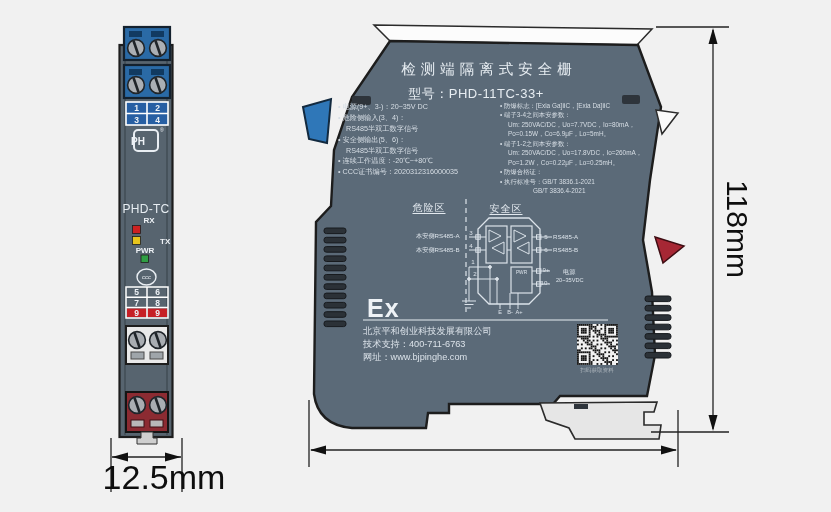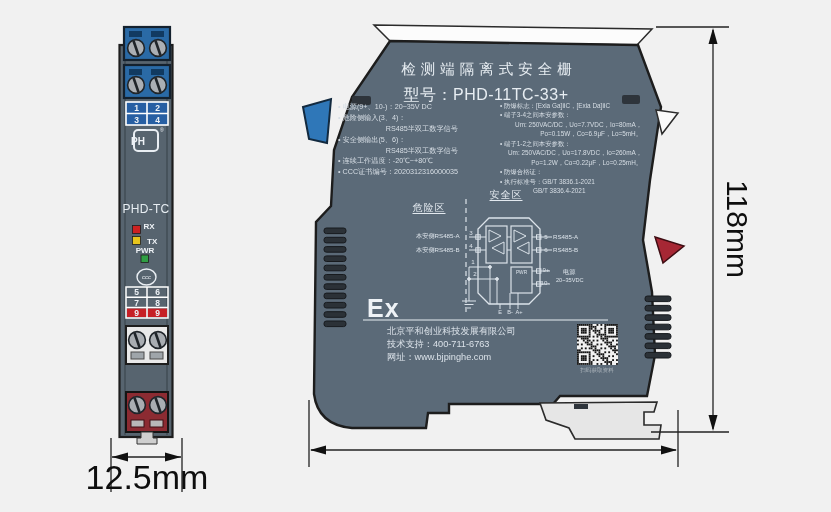--- a/index.html
+++ b/index.html
@@ -1,38 +1,38 @@
 <!DOCTYPE html>
 <html><head>
 <meta charset="utf-8">
 <style>
   html,body{margin:0;padding:0;}
   .canvas{position:relative;width:831px;height:512px;background:#f1f1f1;
           font-family:Liberation Sans, sans-serif;overflow:hidden;}
   .canvas svg.scene{position:absolute;left:0;top:0;}
   .t{position:absolute;white-space:nowrap;}
   .ctr{transform:translateX(-50%);}
-  .ctr2{transform:translate(-50%,-50%);}
+  .ctr2{transform:translate(-50%,-50%);margin-left:17px;}
   .side-title{left:489px;top:60px;font-size:14.5px;letter-spacing:5px;color:#e7edf2;}
-  .side-model{left:486px;top:85px;font-size:16px;letter-spacing:0.5px;color:#e7edf2;}
+  .side-model{left:476px;top:85px;font-size:13px;letter-spacing:0.5px;color:#e7edf2;}
   .spec-col{position:absolute;color:#d7dee5;}
   .spec-col.left{left:338px;top:102px;font-size:7.2px;}
   .spec-col.left .ln{height:10.9px;line-height:10.9px;}
   .spec-col.right{left:500px;top:101px;font-size:6.4px;}
   .spec-col.right .ln{height:9.45px;line-height:9.45px;}
-  .ln.cont{padding-left:8px;text-align:right;}
+  .ln.cont{padding-left:8px;}
   .ln.cont2{padding-left:33px;}
   .zone{position:absolute;font-size:10px;color:#e3e9ef;letter-spacing:1px;
         text-decoration:underline;text-underline-offset:2px;transform:translateX(-50%);}
   .cl{position:absolute;font-size:6.2px;color:#dce3ea;}
   .cl.c{transform:translateX(-50%);}
   .cl.tiny{font-size:4.8px;}
   .cl.sm{font-size:5.6px;}
   .ex-mark{left:367px;top:294px;font-size:25px;font-weight:600;letter-spacing:1px;color:#eef2f6;}
-  .company{position:absolute;left:363px;top:325px;font-size:9.2px;line-height:13px;color:#dbe2e9;margin-left:24px;}
+  .company{position:absolute;left:363px;top:325px;font-size:9.2px;line-height:13px;color:#dbe2e9;}
   .qr-cap{left:597px;top:367px;font-size:5.6px;color:#aeb6bd;transform:translateX(-50%);}
   .dim{position:absolute;color:#0e0e0e;font-size:34px;}
   .dim.rot{font-size:30px;transform:translate(-50%,-50%) rotate(90deg);}
   .fl{position:absolute;color:#eef2f6;font-weight:bold;}
   .fl.num{font-size:8.5px;transform:translate(-50%,-50%);}
   .fl.led{font-size:8px;}
   .front-model{left:146px;top:202px;font-size:12px;font-weight:normal;letter-spacing:0.3px;
                color:#e7edf2;transform:translateX(-50%);}
   .ph-text{left:138px;top:140.5px;font-size:10px;transform:translate(-50%,-50%);}
   .ph-reg{left:160px;top:127px;font-size:5px;font-weight:normal;}
@@ -453,21 +453,21 @@
     <line x1="112" y1="457" x2="181" y2="457"></line>
     <path d="M112,457 L128,452.5 L128,461.5 Z" fill="#111111" stroke="none"></path>
     <path d="M181,457 L165,452.5 L165,461.5 Z" fill="#111111" stroke="none"></path>
   </g>
 </svg>
 
 <div class="t ctr side-title">检测端隔离式安全栅</div>
 <div class="t ctr side-model">型号：PHD-11TC-33+</div>
 
 <div class="spec-col left">
-  <div class="ln">• 电源(9+、10-)：20~35V DC</div>
+  <div class="ln">• 电源(9+、3-)：20~35V DC</div>
   <div class="ln">• 危险侧输入(3、4)：</div>
   <div class="ln cont">RS485半双工数字信号</div>
   <div class="ln">• 安全侧输出(5、6)：</div>
   <div class="ln cont">RS485半双工数字信号</div>
   <div class="ln">• 连续工作温度：-20℃~+80℃</div>
   <div class="ln">• CCC证书编号：2020312316000035</div>
 </div>
 
 <div class="spec-col right">
   <div class="ln">• 防爆标志：[Exia Ga]ⅡC，[Exia Da]ⅡC</div>
@@ -476,21 +476,21 @@
   <div class="ln cont">Po=0.15W，Co=6.9μF，Lo=5mH。</div>
   <div class="ln">• 端子1-2之间本安参数：</div>
   <div class="ln cont">Um: 250VAC/DC，Uo=17.8VDC，Io=260mA，</div>
   <div class="ln cont">Po=1.2W，Co=0.22μF，Lo=0.25mH。</div>
   <div class="ln">• 防爆合格证：</div>
   <div class="ln">• 执行标准号：GB/T 3836.1-2021</div>
   <div class="ln cont2">GB/T 3836.4-2021</div>
 </div>
 
 <div class="zone" style="left:429px;top:201px;">危险区</div>
-<div class="zone" style="left:506px;top:188px;">安全区</div>
+<div class="zone" style="left:506px;top:202px;">安全区</div>
 <div class="cl" style="left:416px;top:232px;">本安侧RS485-A</div>
 <div class="cl" style="left:416px;top:246px;">本安侧RS485-B</div>
 <div class="cl c" style="left:471px;top:229px;">3</div>
 <div class="cl c" style="left:471px;top:242px;">4</div>
 <div class="cl c" style="left:473px;top:258px;">1</div>
 <div class="cl c" style="left:475px;top:270px;">2</div>
 <div class="cl c" style="left:546px;top:233px;">5</div>
 <div class="cl" style="left:553px;top:233px;">RS485-A</div>
 <div class="cl c" style="left:546px;top:246px;">6</div>
 <div class="cl" style="left:553px;top:246px;">RS485-B</div>
@@ -511,22 +511,22 @@
 </div>
 <div class="t qr-cap">扫码获取资料</div>
 
 <div class="fl num" style="left:136.5px;top:108px;">1</div>
 <div class="fl num" style="left:157.5px;top:108px;">2</div>
 <div class="fl num" style="left:136.5px;top:119.5px;">3</div>
 <div class="fl num" style="left:157.5px;top:119.5px;">4</div>
 <div class="fl ph-text">PH</div>
 <div class="fl ph-reg">®</div>
 <div class="fl front-model">PHD-TC</div>
-<div class="fl led" style="left:143.5px;top:222px;">RX</div>
-<div class="fl led" style="left:147px;top:236.5px;">TX</div>
+<div class="fl led" style="left:143.5px;top:216px;">RX</div>
+<div class="fl led" style="left:160px;top:236.5px;">TX</div>
 <div class="fl led ctr" style="left:145px;top:245.5px;">PWR</div>
 <div class="fl ccc-text">ccc</div>
 <div class="fl num" style="left:136.5px;top:292.2px;">5</div>
 <div class="fl num" style="left:157.5px;top:292.2px;">6</div>
 <div class="fl num" style="left:136.5px;top:302.5px;">7</div>
 <div class="fl num" style="left:157.5px;top:302.5px;">8</div>
 <div class="fl num" style="left:136.5px;top:312.8px;">9</div>
 <div class="fl num" style="left:157.5px;top:312.8px;">9</div>
 
 <div class="dim ctr2" style="left:147px;top:477px;">12.5mm</div>

